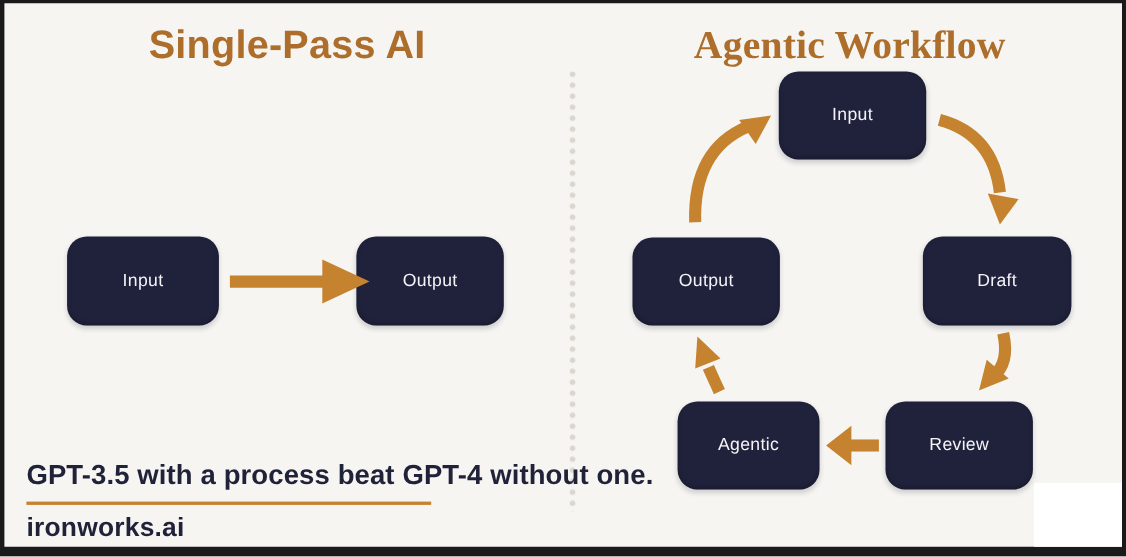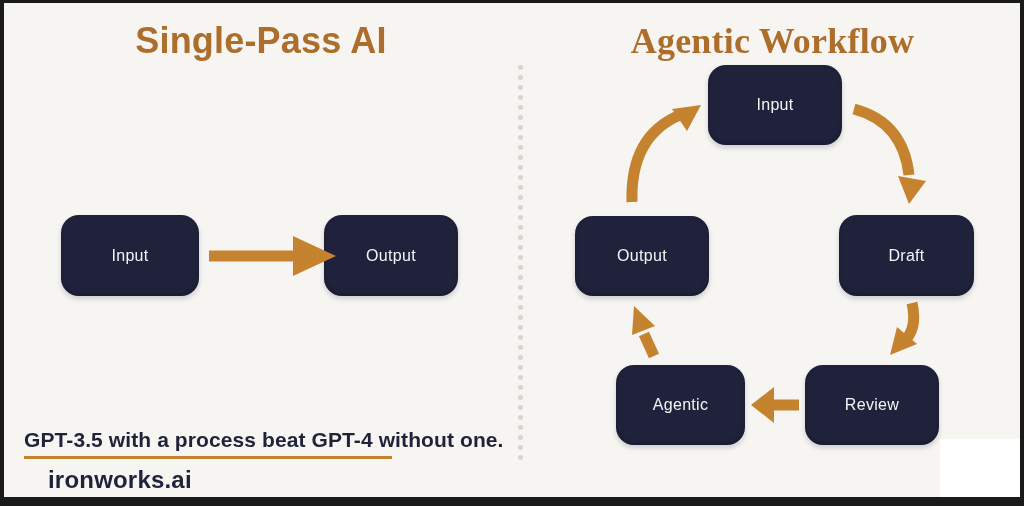--- a/index.html
+++ b/index.html
@@ -83,43 +83,42 @@
   .arrow-shaft {
     fill: none;
     stroke: var(--arrow);
     stroke-width: 11;
   }
   .arrow-head { fill: var(--arrow); }
 
   .tagline {
     position: absolute;
     left: 20px;
-    top: 425px;
-    font-size: 21px;
+    top: 415px;
+    font-size: 25px;
     font-weight: 700;
     color: var(--footer-text);
     letter-spacing: 0.1px;
   }
   .tagline-underline {
     position: absolute;
     left: 20px;
     top: 453px;
     width: 368px;
     height: 3px;
     background: var(--underline);
   }
   .brand {
     position: absolute;
     left: 20px;
     top: 463px;
     font-size: 24px;
     font-weight: 700;
     color: var(--footer-text);
     letter-spacing: 0.2px;
-    margin-left: 24px;
   }
 
   .corner-patch {
     position: absolute;
     left: 936px;
     top: 436px;
     width: 80px;
     height: 61px;
     background: #ffffff;
   }

